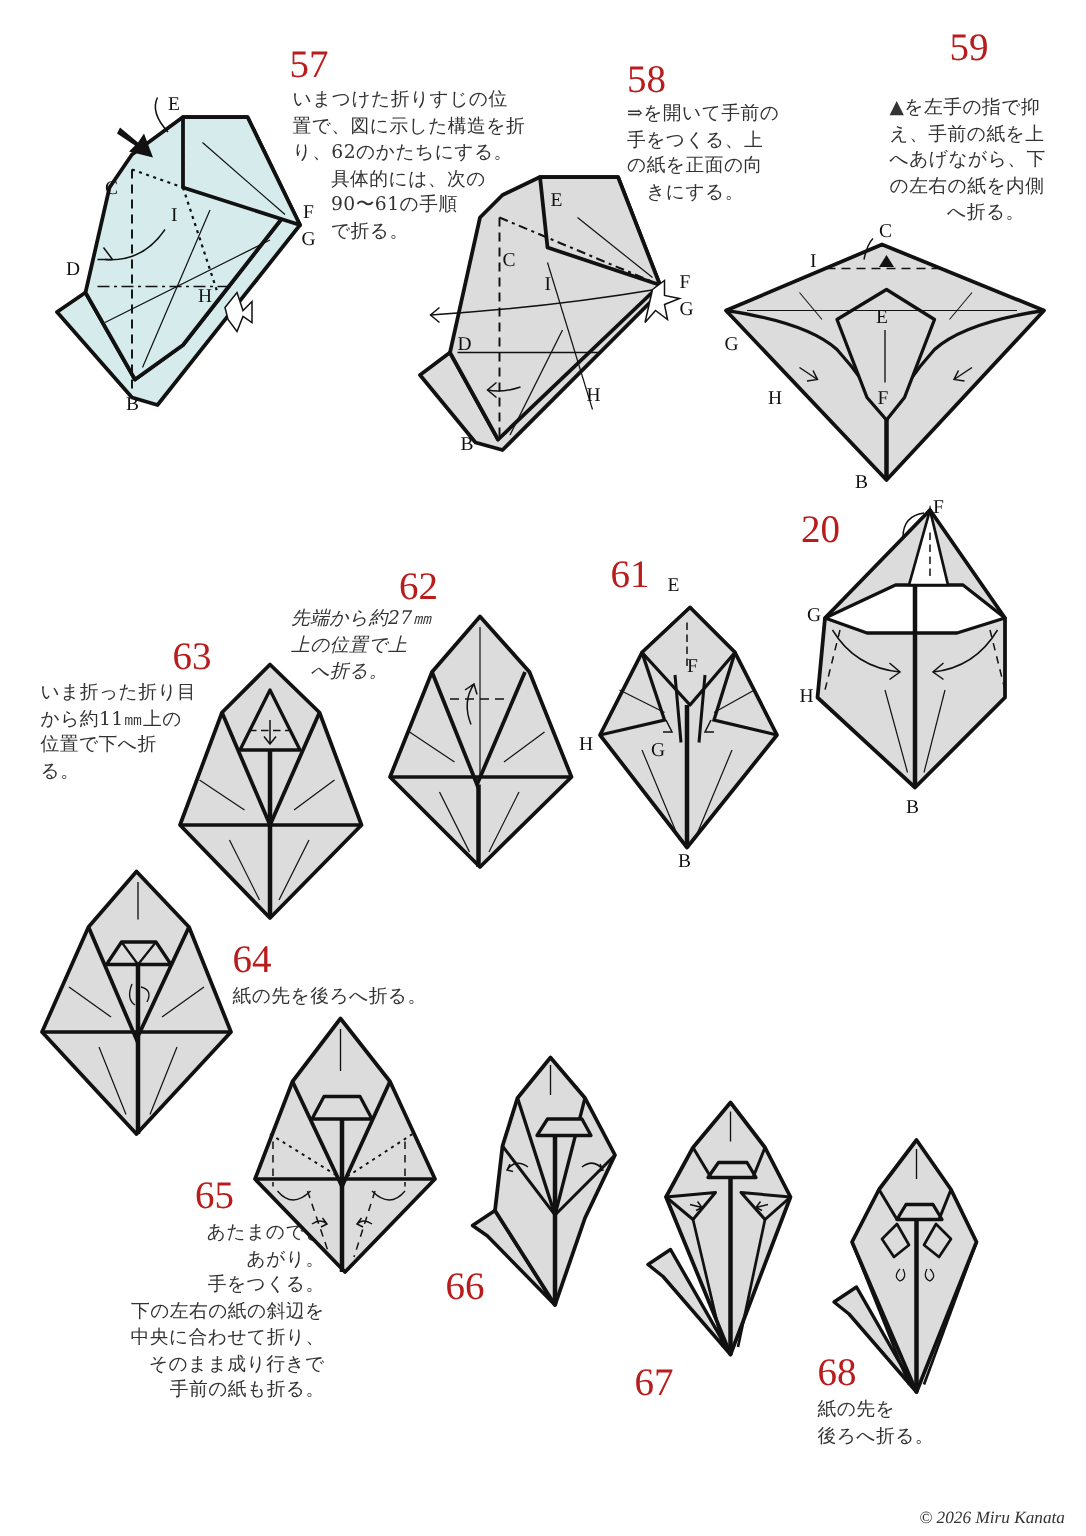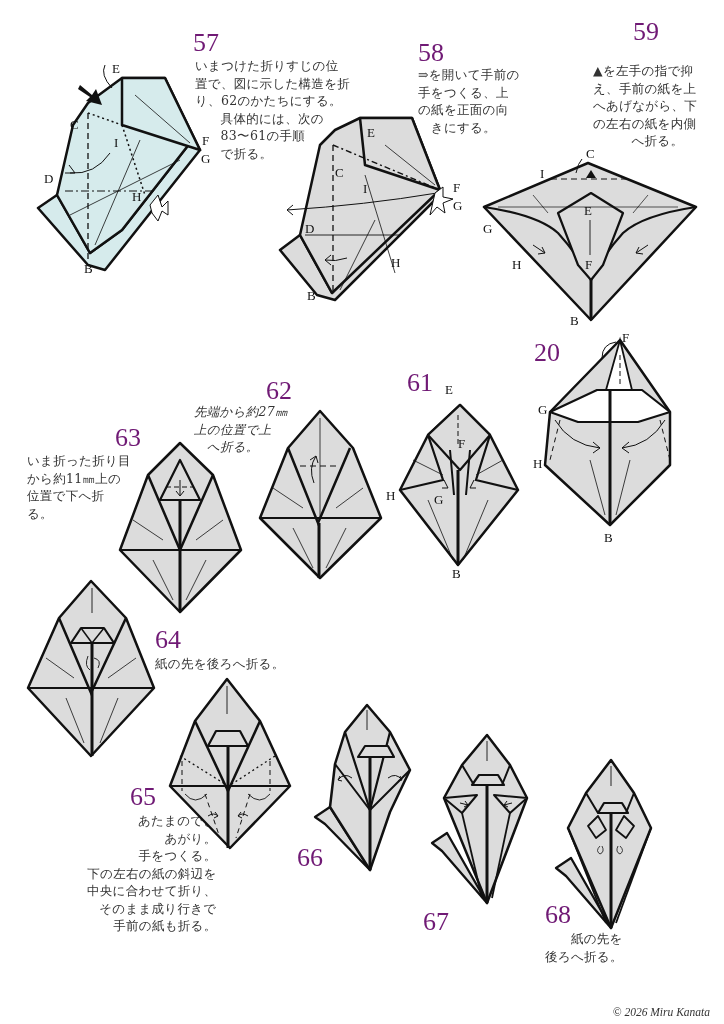--- a/index.html
+++ b/index.html
@@ -1,36 +1,36 @@
 <!DOCTYPE html>
 <html><head>
 <meta charset="utf-8">
 <style>
   html, body { margin: 0; padding: 0; background: #ffffff; }
   body { width: 724px; height: 1024px; position: relative; overflow: hidden;
          font-family: "DejaVu Serif", "Liberation Serif", serif; color: #222; }
   .step-num { position: absolute; font-family: "Liberation Serif", "DejaVu Serif", serif;
-              font-size: 26px; line-height: 1; color: #701a75; }
+              font-size: 26px; line-height: 1; color: #b91c1c; }
   .step-text { position: absolute; font-family: "DejaVu Serif", "Liberation Serif", serif;
                font-size: 12.5px; line-height: 17.5px; color: #333; white-space: pre; letter-spacing: 0.3px; }
   .diagram { position: absolute; }
   .diagram svg { display: block; overflow: visible; }
   .lbl { font-family: "Liberation Serif", "DejaVu Serif", serif; font-size: 13px; fill: #111; }
   .copyright { position: absolute; right: 14px; bottom: 6px; font-family: "Liberation Serif", serif;
                font-style: italic; font-size: 11.5px; color: #333; }
 </style>
 </head>
 <body>
 
 <div class="step-num" style="left:193px;top:30px;">57</div>
 <div class="step-text" style="left:195px;top:57px;">いまつけた折りすじの位
 置で、図に示した構造を折
 り、62のかたちにする。
 　　具体的には、次の
-　　83〜61の手順
+　　90〜61の手順
 　　で折る。</div>
 <div class="diagram" style="left:30px;top:55px;">
   <svg width="200" height="220" viewBox="0 0 200 220">
     <polygon points="8,153 27,140 60,198 92,175 160,88 170,95 75,215 58,210" fill="#d6ebec" stroke="#111" stroke-width="2.5" stroke-linejoin="round"></polygon>
     <polygon points="60,198 27,140 43,70 58,48 92,23 135,23 170,95 160,88 92,175" fill="#d6ebec" stroke="#111" stroke-width="2.5" stroke-linejoin="round"></polygon>
     <polygon points="92,23 135,23 170,95 92,70" fill="#d6ebec" stroke="#111" stroke-width="2.5" stroke-linejoin="round"></polygon>
     <line x1="58" y1="58" x2="58" y2="205" stroke="#111" stroke-width="1.3" stroke-dasharray="6,4"></line>
     <line x1="92" y1="23" x2="92" y2="70" stroke="#111" stroke-width="1.5" stroke-dasharray="2,3"></line>
     <line x1="58" y1="58" x2="92" y2="70" stroke="#111" stroke-width="1.5" stroke-dasharray="2,3"></line>
     <line x1="92" y1="70" x2="115" y2="140" stroke="#111" stroke-width="1.5" stroke-dasharray="2,3"></line>
@@ -282,21 +282,21 @@
     <line x1="55" y1="52" x2="55" y2="170" stroke="#111" stroke-width="3"></line>
     <line x1="55" y1="8" x2="55" y2="28" stroke="#111" stroke-width="0.9"></line>
     <line x1="30" y1="80" x2="50" y2="165" stroke="#111" stroke-width="1.8"></line>
     <line x1="78" y1="80" x2="60" y2="165" stroke="#111" stroke-width="1.8"></line>
     <path d="M28,70 l8,2 M33,68 l3,4 l-4,2" fill="none" stroke="#111" stroke-width="1"></path>
     <path d="M80,70 l-8,2 M75,68 l-3,4 l4,2" fill="none" stroke="#111" stroke-width="1"></path>
   </svg>
 </div>
 
 <div class="step-num" style="left:545px;top:902px;">68</div>
-<div class="step-text" style="left:545px;top:930px;text-align:right;">紙の先を
+<div class="step-text" style="left:545px;top:930px;">紙の先を
 後ろへ折る。</div>
 <div class="diagram" style="left:556px;top:758px;">
   <svg width="110" height="175" viewBox="0 0 110 175">
     <polygon points="0,110 15,100 55,170 10,118" fill="#dcdcdc" stroke="#111" stroke-width="2.3" stroke-linejoin="round"></polygon>
     <polygon points="30,35 55,2 78,35 95,70 55,170 12,70" fill="#dcdcdc" stroke="#111" stroke-width="2.5" stroke-linejoin="round"></polygon>
     <polygon points="42,55 48,45 66,45 72,55" fill="#dcdcdc" stroke="#111" stroke-width="2.2" stroke-linejoin="round"></polygon>
     <path d="M30,35 L42,55 M78,35 L70,55" fill="none" stroke="#111" stroke-width="2"></path>
     <polygon points="32,68 42,58 50,72 40,80" fill="#dcdcdc" stroke="#111" stroke-width="1.8" stroke-linejoin="round"></polygon>
     <polygon points="78,68 68,58 60,72 70,80" fill="#dcdcdc" stroke="#111" stroke-width="1.8" stroke-linejoin="round"></polygon>
     <line x1="55" y1="55" x2="55" y2="170" stroke="#111" stroke-width="3"></line>

